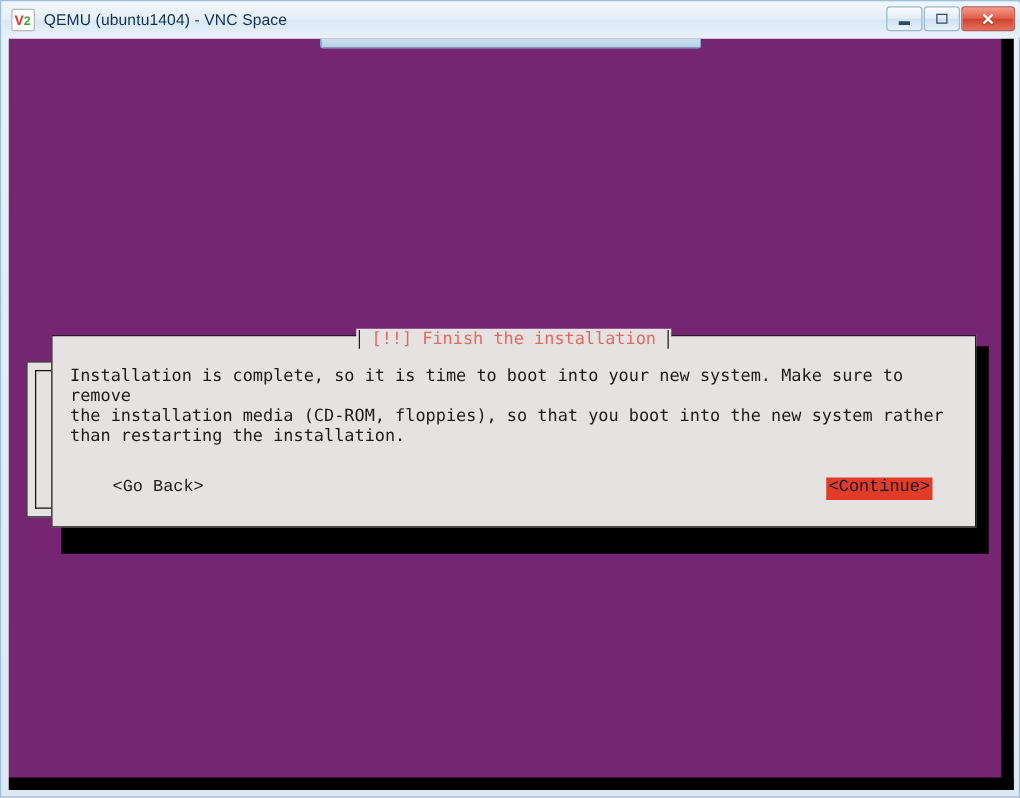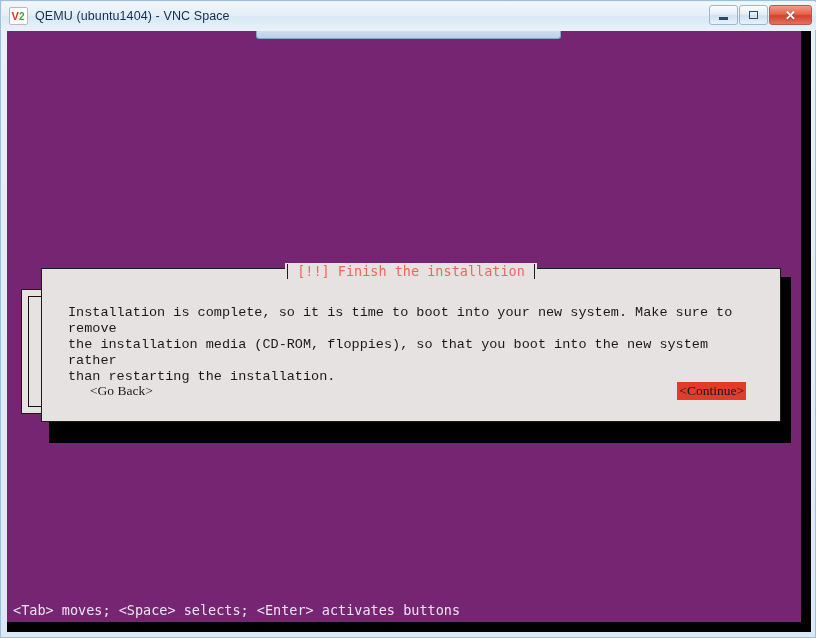--- a/index.html
+++ b/index.html
@@ -227,40 +227,39 @@
     font-size: 13.5px;
     line-height: 17px;
     margin: 0 0 6px 0;
     letter-spacing: 0px;
   }
   #dialog-text {
     color: #1a1a1a;
     font-size: 13.5px;
     line-height: 16px;
     white-space: pre-wrap;
-    margin: 12px;
+    margin: 0;
     letter-spacing: 0px;
-    font-family: Liberation Mono, monospace;
   }
 
   
   #dialog-buttons {
     position: absolute;
     left: 0;
     top: 112px;
     width: 100%;
     height: 20px;
     box-sizing: border-box;
     padding: 0 34px 0 47px;
     display: flex;
     align-items: center;
     justify-content: space-between;
   }
   .dlg-btn {
-    font-family: Liberation Serif, serif;
+    font-family: Liberation Mono, monospace;
     font-size: 13.5px;
     line-height: 16px;
     color: #1a1a1a;
     background: transparent;
     padding: 1px 1px;
     white-space: nowrap;
   }
   .dlg-btn.focused {
     background: #e03c28;
     color: #0f172a;
@@ -332,18 +331,17 @@
 the installation media (CD-ROM, floppies), so that you boot into the new system rather
 than restarting the installation.</div>
       </div>
 
       <div id="dialog-buttons">
         <span class="dlg-btn">&lt;Go Back&gt;</span>
         <span class="dlg-btn focused">&lt;Continue&gt;</span>
       </div>
     </div>
 
-    <div id="status-line">&lt;Tab&gt; moves; &lt;Space&gt; selects; &lt;Enter&gt; activates buttons</div>
 
     <div id="fb-edge-right"></div>
     <div id="fb-edge-bottom"></div>
   </div>
 </div>
 
 </body></html>

